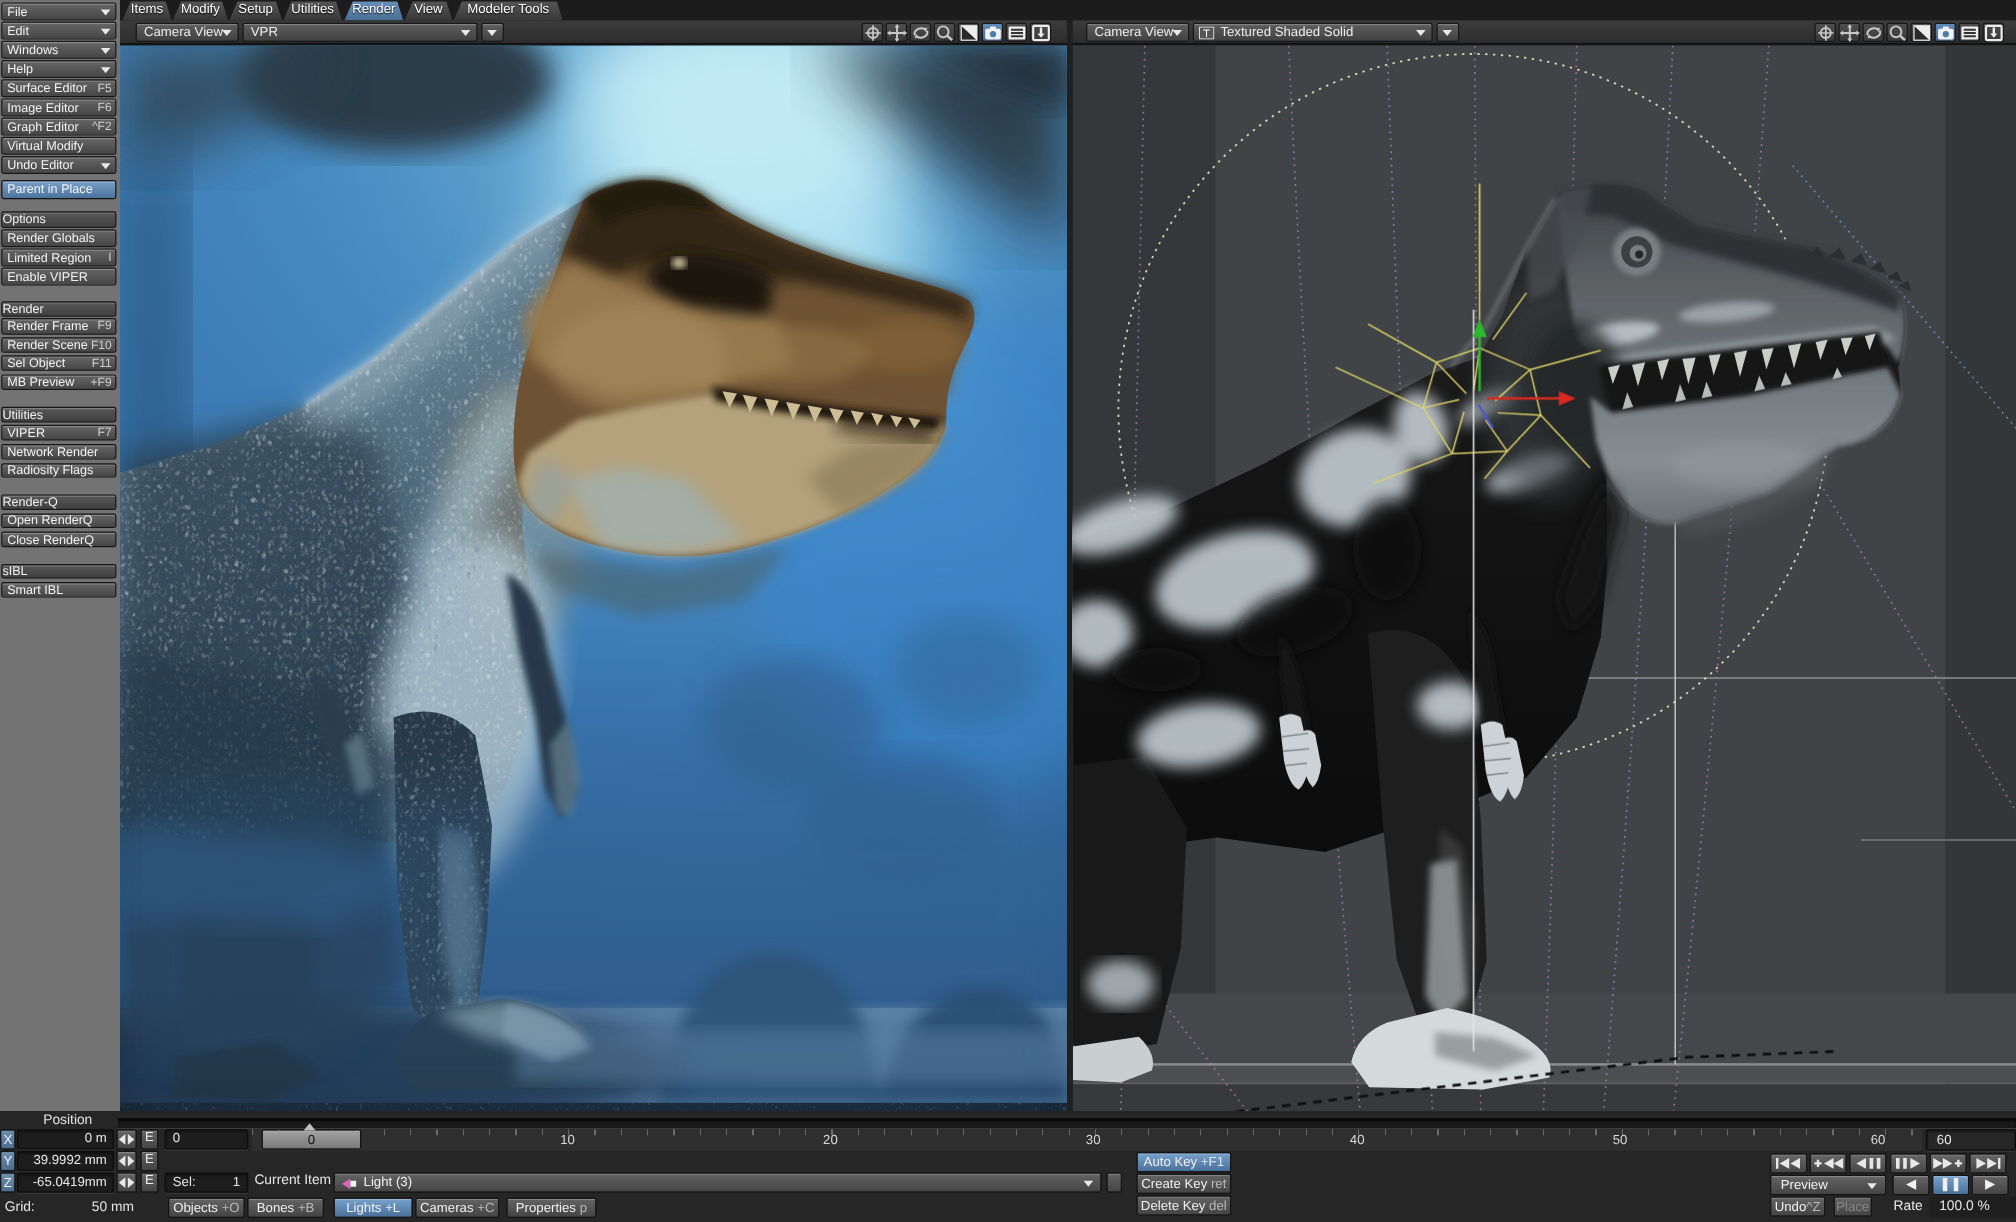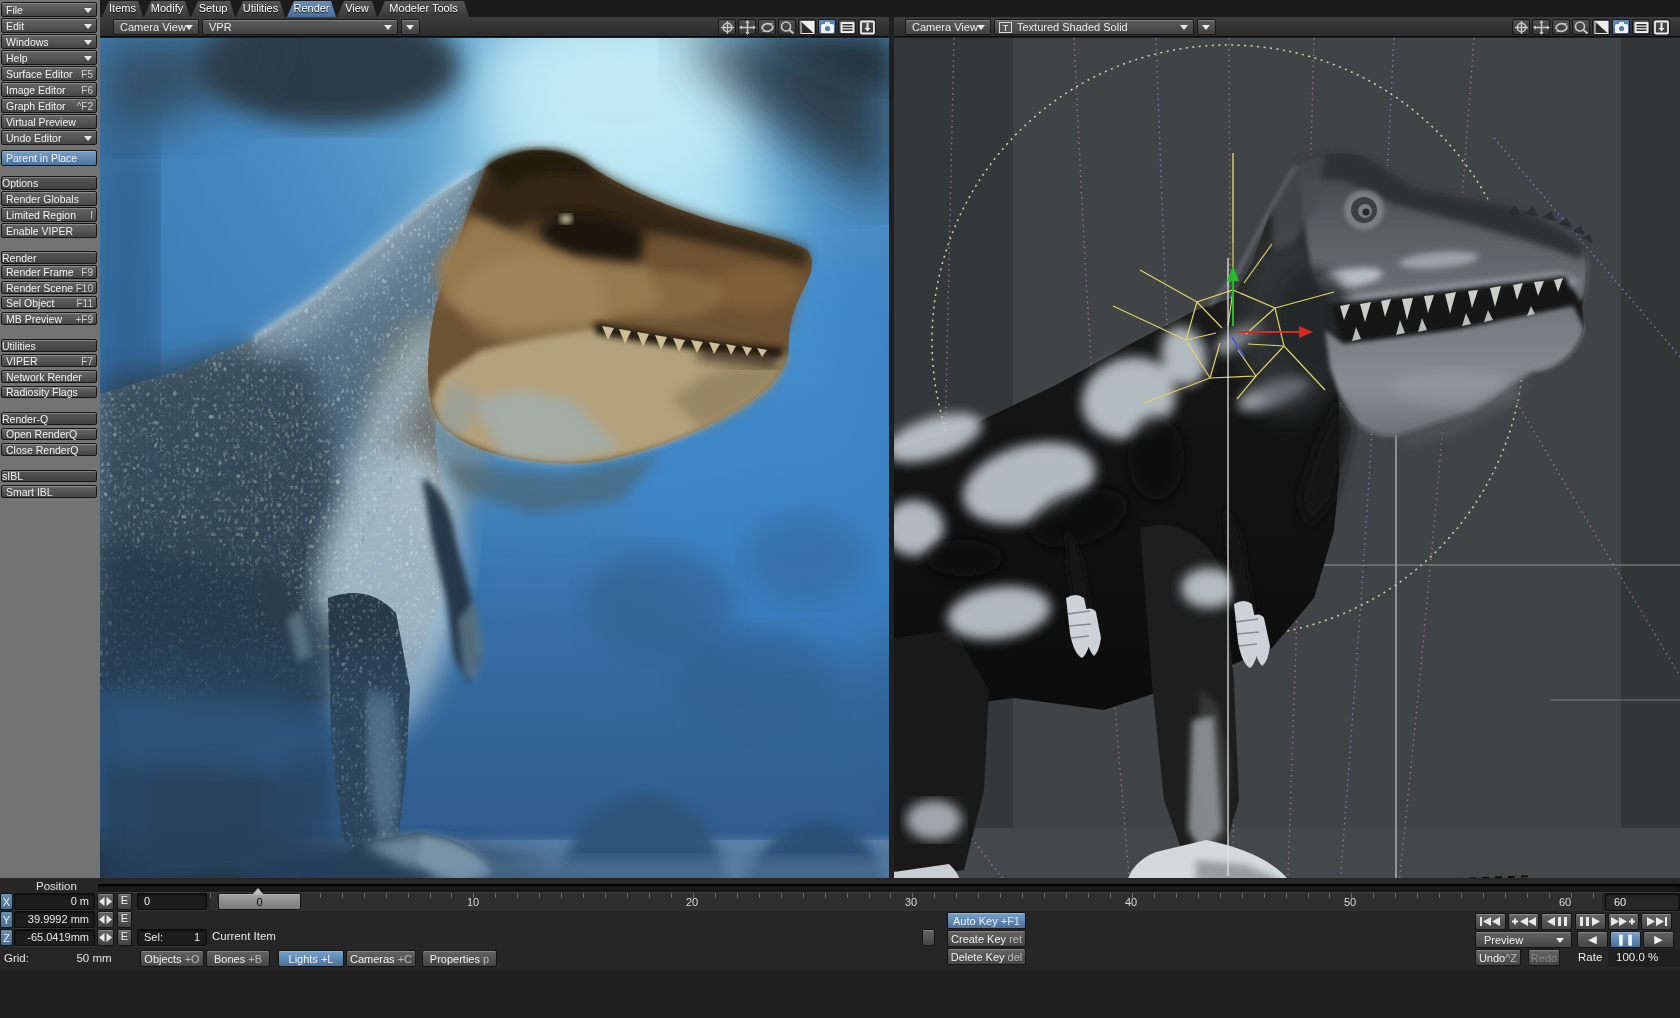--- a/index.html
+++ b/index.html
@@ -34,21 +34,21 @@
   box-shadow:inset 0 1px 0 rgba(255,255,255,.22); }
 .dd .t { position:absolute; left:6px; top:0; }
 .dd .a { position:absolute; right:5px; top:5px; width:0; height:0;
   border-left:4px solid transparent; border-right:4px solid transparent; border-top:5px solid #e8e8e8; }
 .hic { position:absolute; top:19px; width:18px; height:16px; background:linear-gradient(180deg,#4e4e4e,#383838);
   border:1px solid #181818; border-radius:2px; padding:0px 0 0 0; text-align:center; }
 .hic.blue { background:linear-gradient(180deg,#5f8cba,#44699a); }
 .hic svg { display:block; margin:0 auto; }
 
 
-#bottom { position:absolute; left:0; top:878px; width:1680px; height:92px; background:#262626; }
+#bottom { position:absolute; left:0; top:926px; width:1680px; height:92px; background:#262626; }
 #bottom .fld { position:absolute; background:#1d1d1d; border:1px solid #0c0c0c; border-radius:2px;
   box-shadow:inset 0 1px 2px rgba(0,0,0,.6), 0 1px 0 rgba(255,255,255,.08); color:#e8e8e8; font-size:11px; }
 #bottom .btn2 { position:absolute; background:linear-gradient(180deg,#646464,#444);
   border:1px solid #141414; border-radius:2px; color:#f0f0f0; font-size:11px; text-align:center;
   box-shadow:inset 0 1px 0 rgba(255,255,255,.22); }
 #bottom .btn2.blue { background:linear-gradient(180deg,#78a2cc,#49709b); }
 #bottom .btn2 .sc { color:#b9b9b9; }
 #bottom .xyz { position:absolute; left:0; width:13px; height:17px; background:linear-gradient(180deg,#6d90ac,#4a6d8c);
   border:1px solid #10151a; color:#eef; font-size:11px; text-align:center; line-height:16px; border-radius:2px; }
 .tbtn { position:absolute; width:31px; height:17px; background:linear-gradient(180deg,#686868,#464646);
@@ -91,21 +91,21 @@
       </div>
 <div class="b" style="top:82px;height:15px">
         <span class="l">Image Editor</span>
         <span class="r">F6</span>
       </div>
 <div class="b" style="top:98px;height:15px">
         <span class="l">Graph Editor</span>
         <span class="r">^F2</span>
       </div>
 <div class="b" style="top:114px;height:15px">
-        <span class="l">Virtual Preview</span>
+        <span class="l">Virtual Modify</span>
       </div>
 <div class="b" style="top:130px;height:15px">
         <span class="l">Undo Editor</span>
         <span class="dar"></span>
       </div>
 <div class="b blue" style="top:150px;height:16px">
         <span class="l">Parent in Place</span>
       </div>
 <div class="b hdr" style="top:176px;height:14px">
         <span class="c">Options</span>
@@ -784,34 +784,42 @@
           <path d="M5.5 0v9L0 4.5z" fill="#e8e8e8"></path>
           <path d="M7.5 0v9L13 4.5z" fill="#e8e8e8"></path>
         </svg>
       </div>
   <div class="btn2" style="left:117px;top:51px;width:15px;height:17px">E</div>
   <div class="fld" style="left:137px;top:51px;width:70px;height:17px">
         <span style="position:absolute;left:6px;top:1px">Sel:</span>
         <span style="position:absolute;right:6px;top:1px">1</span>
       </div>
   <div class="abs" style="left:212px;top:52px;color:#e8e8e8;font-size:11.5px">Current Item</div>
+  <div class="btn2" style="left:278px;top:51px;width:640px;height:17px;text-align:left">
+     <svg style="position:absolute;left:6px;top:4px" width="12" height="9" viewBox="0 0 12 9">
+          <path d="M0 4.5L7 0v9z" fill="#e060c0"></path>
+          <path d="M7 2h5v5H7z" fill="#f0f0f0"></path>
+        </svg>
+     <span style="position:absolute;left:24px;top:1px">Light (3)</span>
+     <span class="dar" style="right:6px"></span>
+  </div>
   <div class="btn2" style="left:922px;top:51px;width:13px;height:17px"></div>
   <div class="btn2" style="left:947px;top:52px;width:79px;height:17px;line-height:16px">Create Key <span class="sc">ret</span></div>
   <div class="btn2" style="left:1475px;top:53px;width:97px;height:17px;text-align:left;padding-left:8px;line-height:16px">Preview<span class="dar" style="right:7px"></span></div>
   <div class="btn2" style="left:1577px;top:53px;width:31px;height:17px;line-height:15px">◀</div>
   <div class="btn2 blue" style="left:1610px;top:53px;width:31px;height:17px;line-height:15px">❚❚</div>
   <div class="btn2" style="left:1643px;top:53px;width:31px;height:17px;line-height:15px">▶</div>
 
   <div class="abs" style="left:4px;top:74px;color:#e4e4e4;font-size:11.5px">Grid:</div>
   <div class="abs" style="left:60px;top:74px;width:68px;text-align:center;color:#e4e4e4;font-size:11.5px">50 mm</div>
   <div class="btn2" style="left:140px;top:72px;width:64px;height:17px;line-height:16px">Objects <span class="sc">+O</span></div>
   <div class="btn2" style="left:206px;top:72px;width:64px;height:17px;line-height:16px">Bones <span class="sc">+B</span></div>
   <div class="btn2 blue" style="left:278px;top:72px;width:66px;height:17px;line-height:16px">Lights <span style="color:#e8f0f8">+L</span></div>
   <div class="btn2" style="left:346px;top:72px;width:70px;height:17px;line-height:16px">Cameras <span class="sc">+C</span></div>
   <div class="btn2" style="left:422px;top:72px;width:75px;height:17px;line-height:16px">Properties <span class="sc">p</span></div>
   <div class="btn2" style="left:947px;top:70px;width:79px;height:17px;line-height:16px">Delete Key <span class="sc">del</span></div>
   <div class="btn2" style="left:1475px;top:71px;width:46px;height:17px;line-height:16px">Undo<span class="sc">^Z</span></div>
-  <div class="btn2" style="left:1528px;top:71px;width:32px;height:17px;line-height:16px;color:#888">Redo</div>
+  <div class="btn2" style="left:1528px;top:71px;width:32px;height:17px;line-height:16px;color:#888">Place</div>
   <div class="abs" style="left:1578px;top:73px;color:#e8e8e8;font-size:11.5px">Rate</div>
   <div class="abs" style="left:1608px;top:71px;width:72px;height:18px;background:#1f1f1f;color:#e8e8e8;font-size:11.5px;line-height:17px;padding-left:8px">100.0 %</div>
 </div>
 
 </div>
 
 </body></html>

